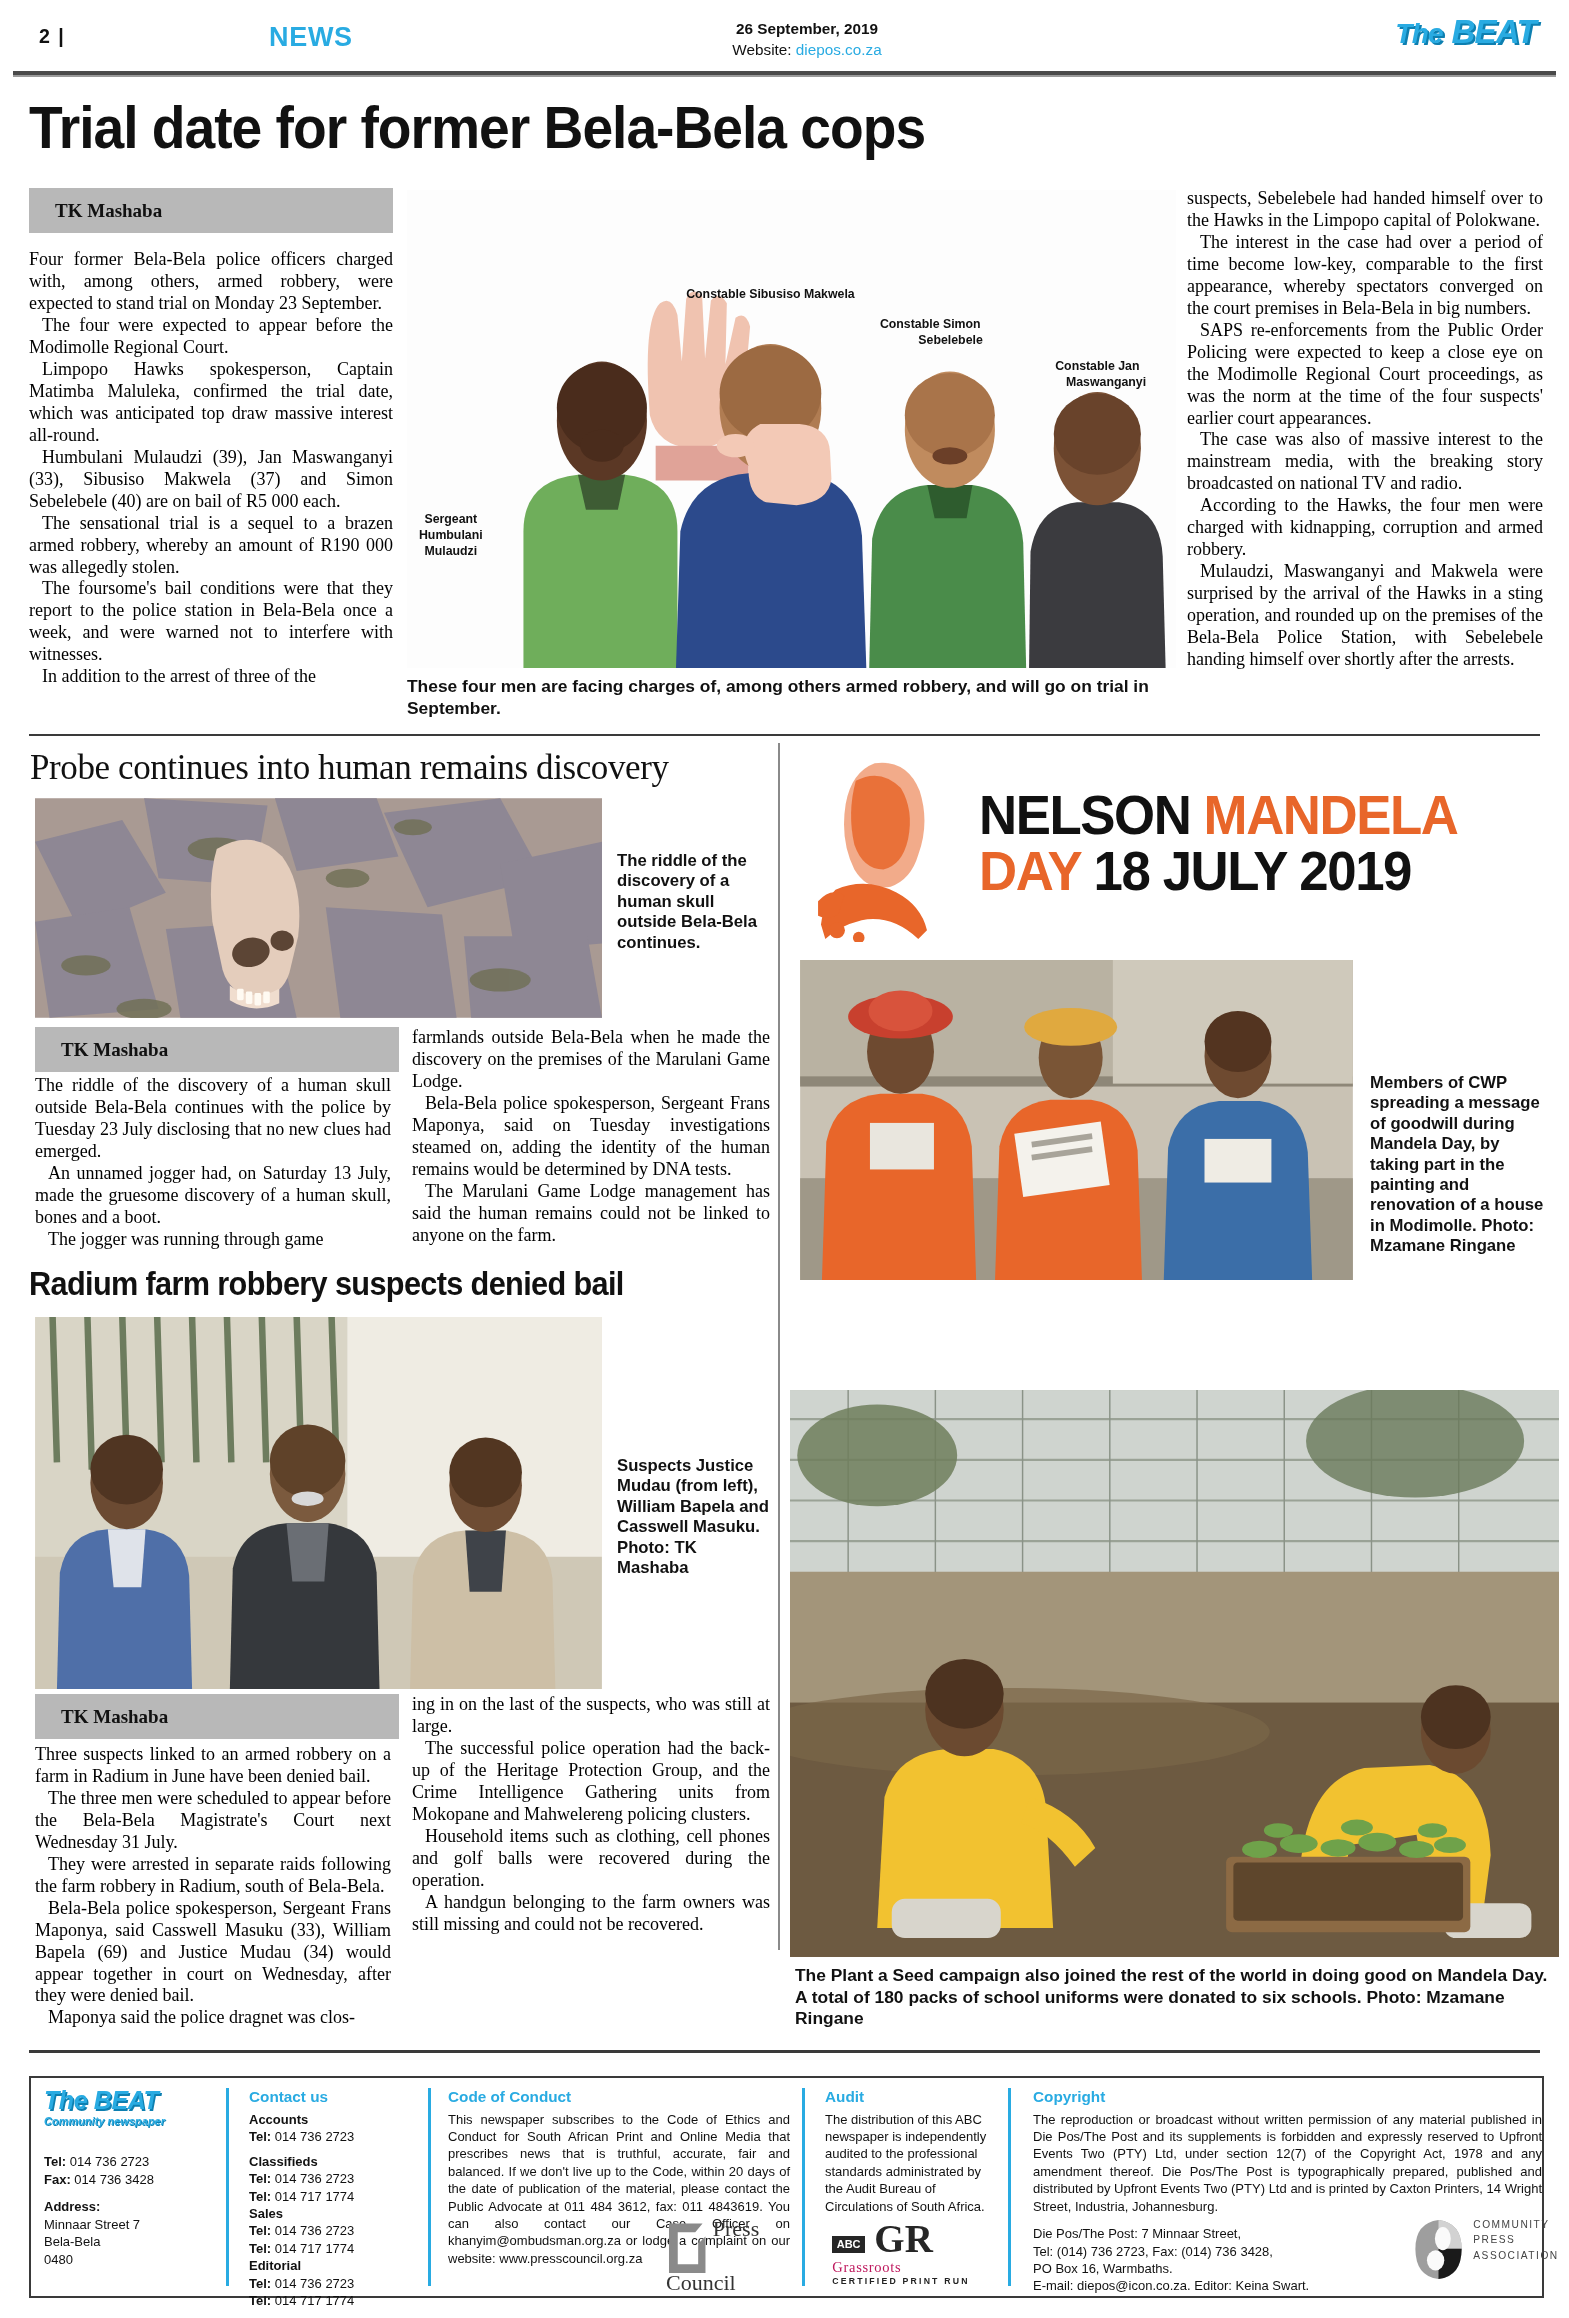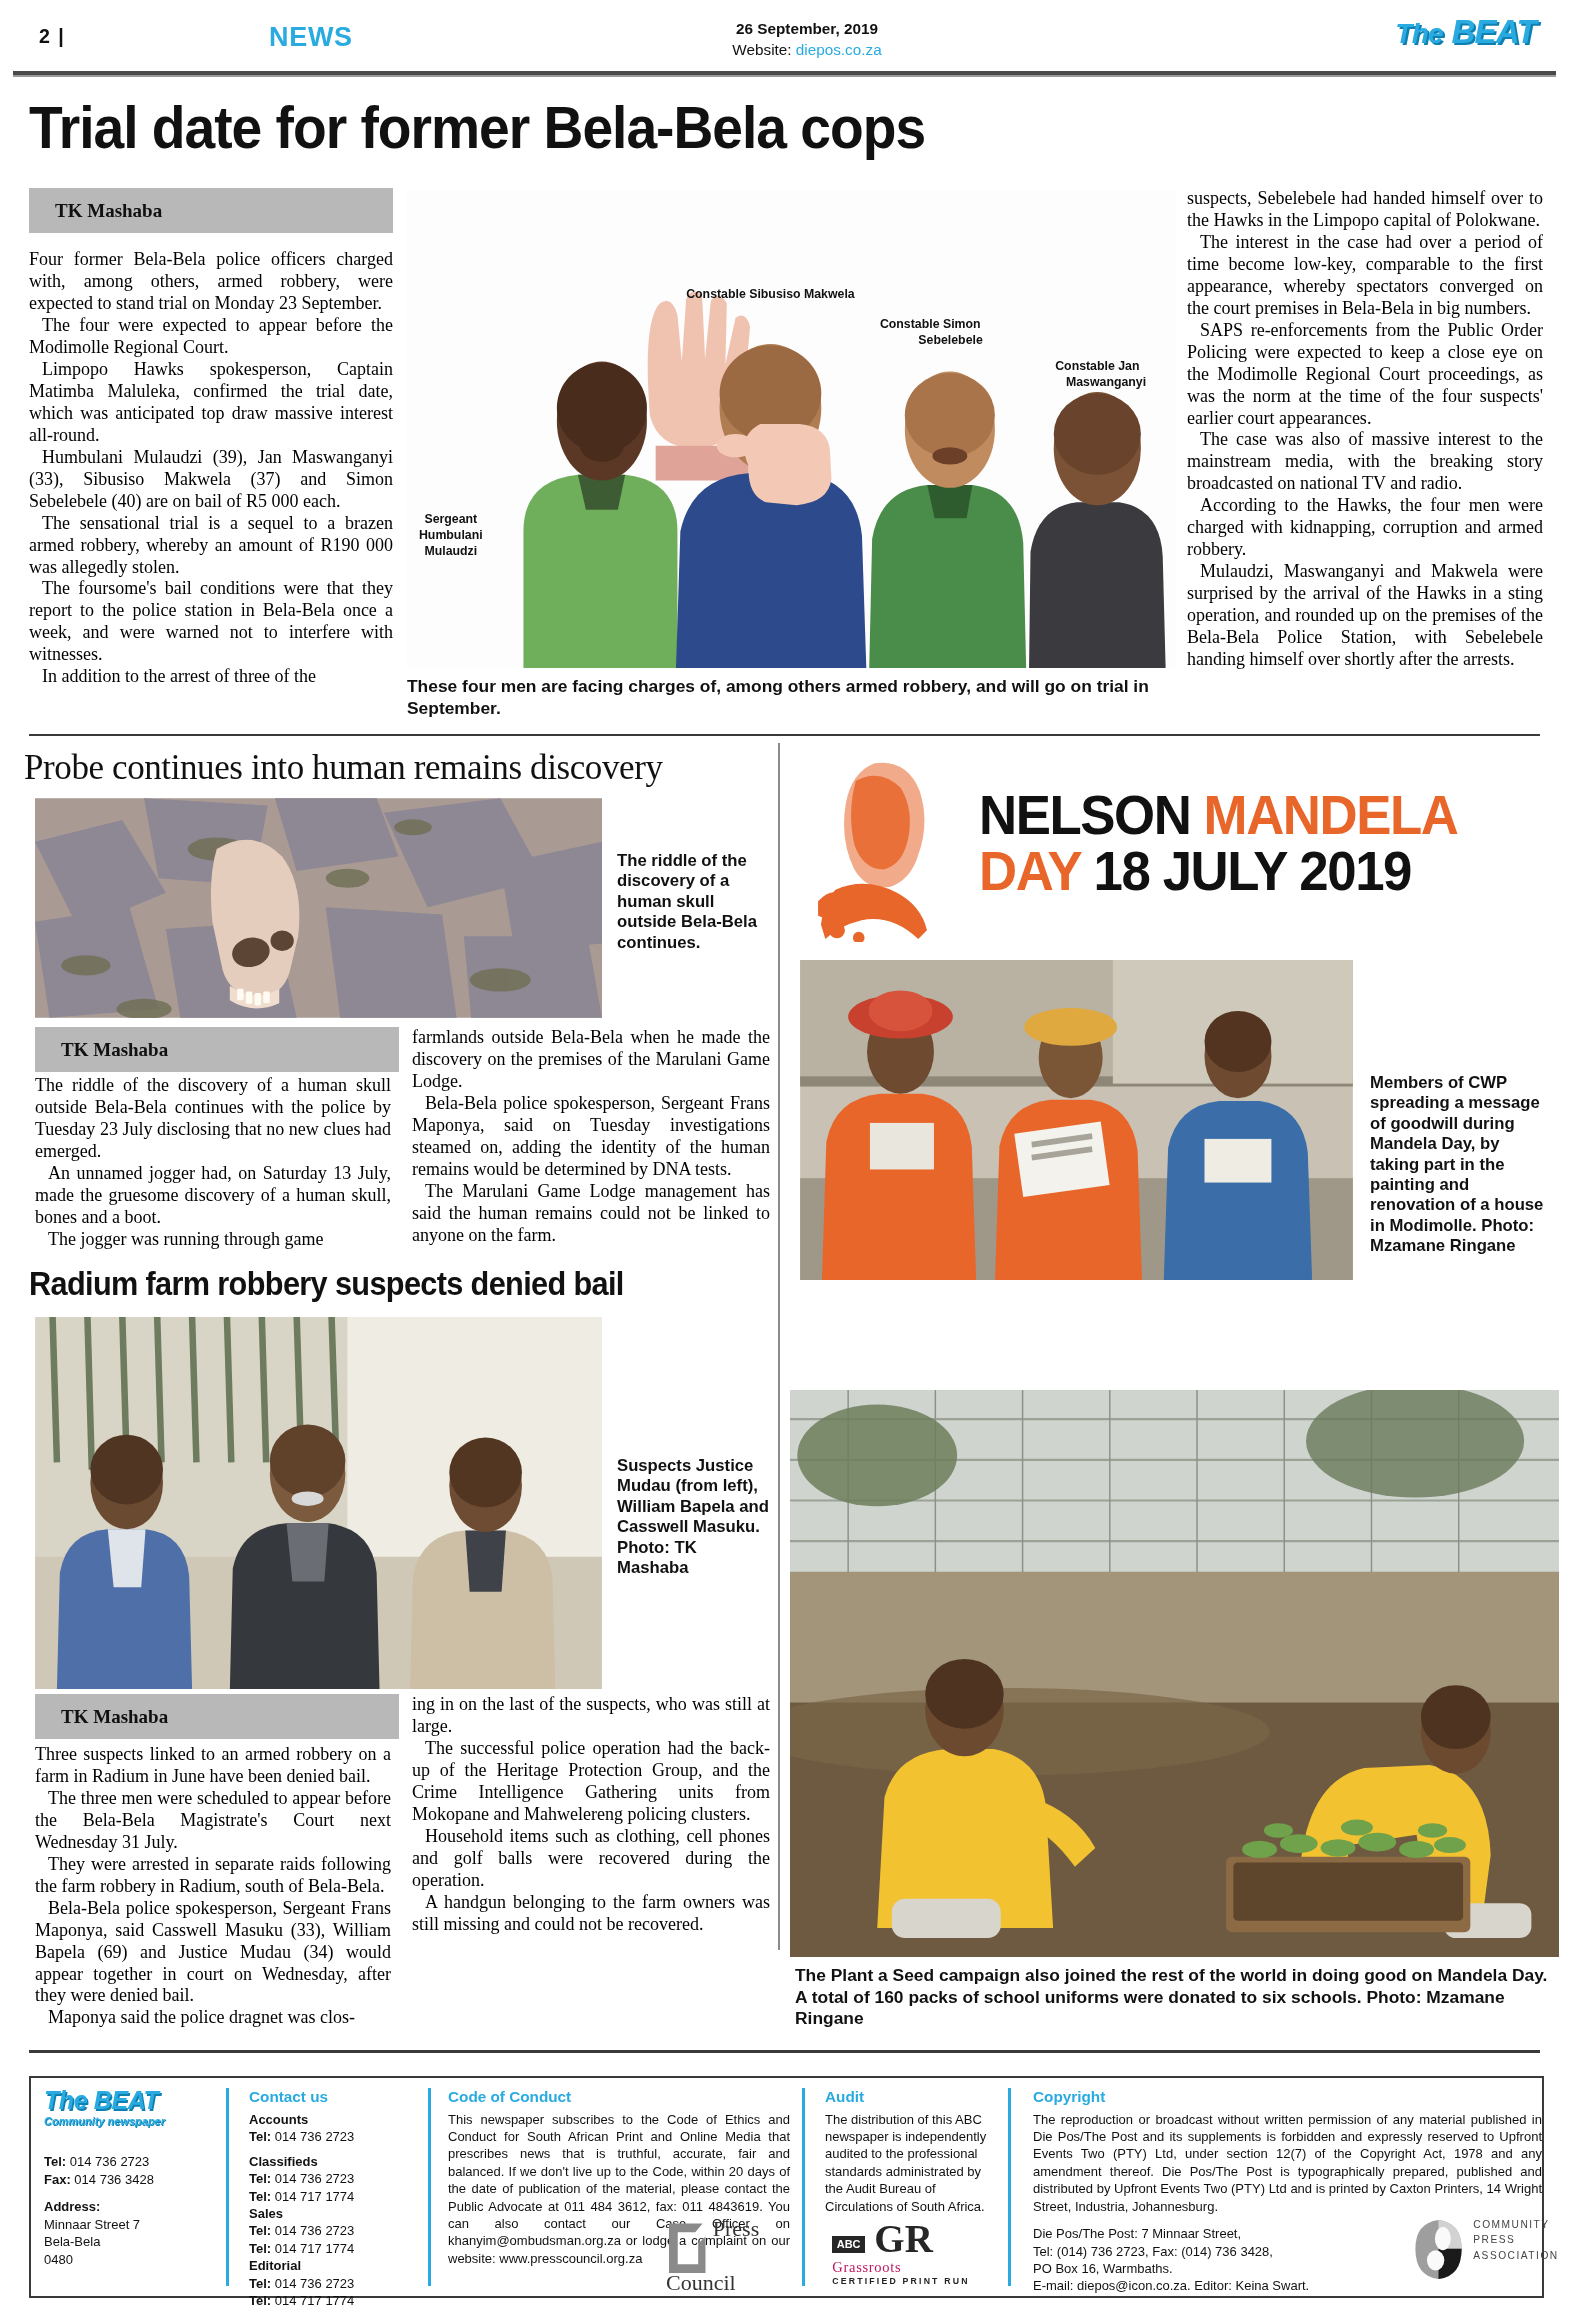--- a/index.html
+++ b/index.html
@@ -47,21 +47,21 @@
             background:#ffffff;overflow:hidden;}
   .s1-cap{position:absolute;left:407px;top:676px;width:769px;
           font-family:"Liberation Sans",sans-serif;font-weight:bold;font-size:17.4px;line-height:1.24;color:#111;}
   .s1-right{position:absolute;left:1187px;top:188px;width:356px;}
 
   
   .hrule{position:absolute;background:#3a3a3a;}
   .vrule{position:absolute;background:#8a8a8a;width:1.5px;}
 
   
-  .s2-head{position:absolute;left:24px;top:750px;width:734px;
+  .s2-head{position:absolute;left:30px;top:750px;width:734px;
      font-family:"Liberation Serif",serif;font-size:35px;line-height:1.05;color:#111;letter-spacing:-0.4px;}
   .s2-photo{position:absolute;left:35px;top:798px;width:567px;height:220px;overflow:hidden;}
   .s2-cap{position:absolute;left:617px;top:851px;width:153px;
      font-family:"Liberation Sans",sans-serif;font-weight:bold;font-size:16.7px;line-height:1.22;color:#111;}
   .s2-byline{position:absolute;left:35px;top:1027px;width:364px;}
   .s2-colA{position:absolute;left:35px;top:1075px;width:356px;}
   .s2-colB{position:absolute;left:412px;top:1027px;width:358px;}
 
   
   .s3-head{position:absolute;left:29px;top:1267px;width:742px;
@@ -462,21 +462,21 @@
           <ellipse cx="862" cy="632" rx="24" ry="12"></ellipse>
             <ellipse cx="908" cy="626" rx="22" ry="11"></ellipse>
           <ellipse cx="672" cy="606" rx="20" ry="10"></ellipse>
             <ellipse cx="780" cy="602" rx="22" ry="11"></ellipse>
           <ellipse cx="884" cy="606" rx="20" ry="10"></ellipse>
         </g>
       </g>
     </svg>
   </div>
 
-  <div class="r-cap2">The Plant a Seed campaign also joined the rest of the world in doing good on Mandela Day. A total of 160 packs of school uniforms were donated to six schools. Photo: Mzamane Ringane</div>
+  <div class="r-cap2">The Plant a Seed campaign also joined the rest of the world in doing good on Mandela Day. A total of 180 packs of school uniforms were donated to six schools. Photo: Mzamane Ringane</div>
 
   <div class="hrule" style="left:29px;top:2050px;width:1511px;height:2.9px;"></div>
 
   <div class="colophon">
 
     <div class="cf-sep" style="left:195px;"></div>
     <div class="cf-sep" style="left:397px;"></div>
     <div class="cf-sep" style="left:771px;"></div>
     <div class="cf-sep" style="left:977px;"></div>
 

